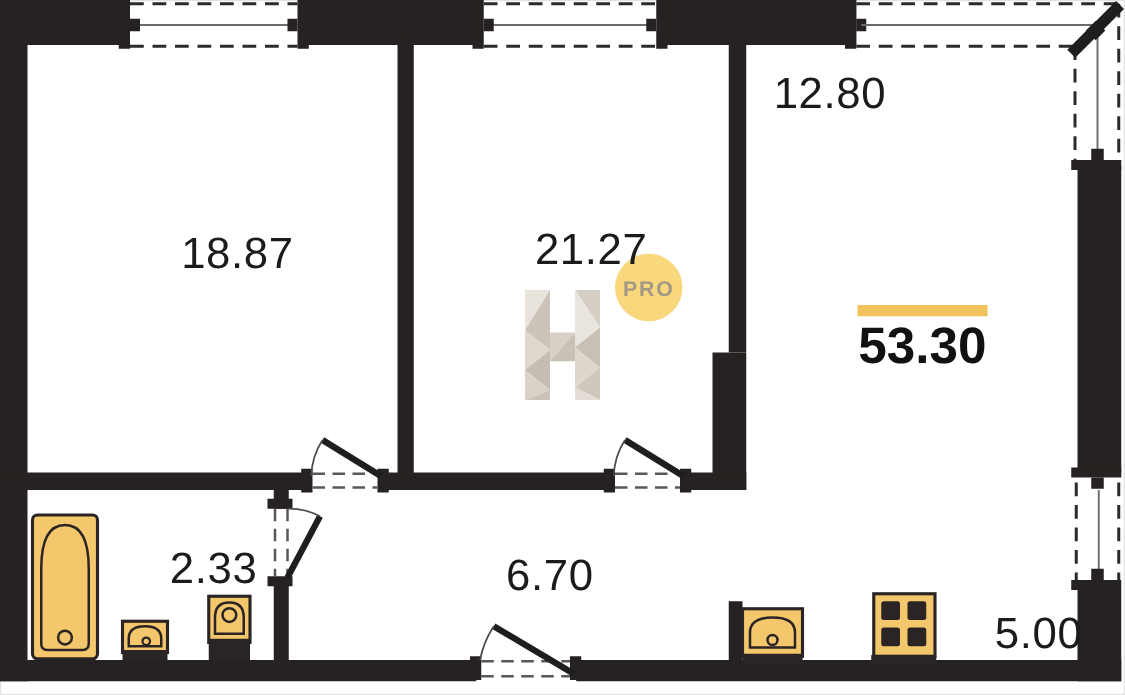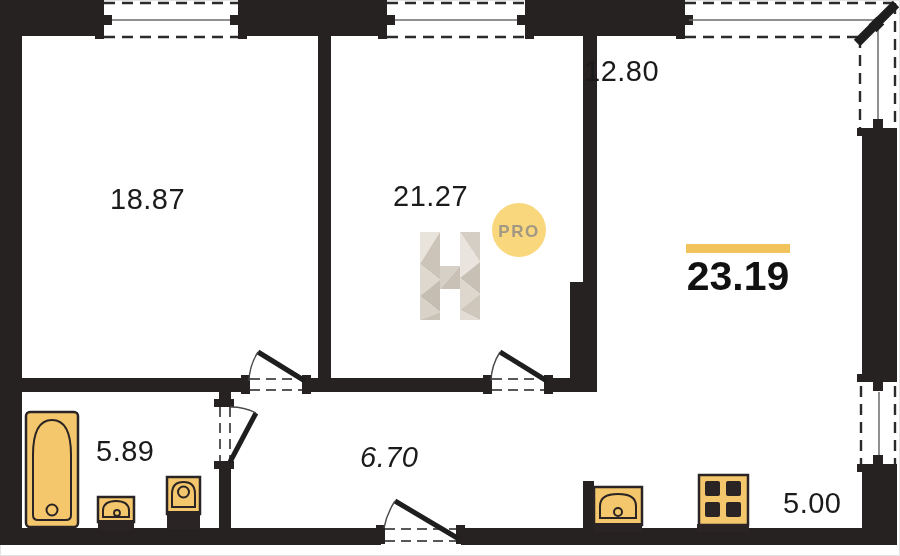--- a/index.html
+++ b/index.html
@@ -4,22 +4,22 @@
 <style>
   html,body{margin:0;padding:0;background:#fff;}
   .plan{
     position:relative;width:900px;height:556px;background:#ffffff;
     overflow:hidden;box-shadow:inset 0 0 0 1px #e3e3e3;
     font-family:"Liberation Sans",sans-serif;
   }
   .wall{position:absolute;background:#262221;}
   .overlay{position:absolute;left:0;top:0;pointer-events:none;}
   .area-label{
-    position:absolute;color:#1b1b1b;font-size:29px;letter-spacing:0.5px;
-    text-align:left;white-space:nowrap;
+    position:absolute;color:#1b1b1b;font-size:35px;letter-spacing:0.5px;
+    text-align:right;white-space:nowrap;
   }
   .total{position:absolute;left:672px;top:244px;width:132px;text-align:center;}
   .total .bar{width:104px;height:9px;background:#F2C35B;margin:0 auto 3px auto;}
   .total .num{font-size:41px;font-weight:700;color:#111111;line-height:1.0;}
 </style>
 </head>
 <body>
 
 <div class="plan">
 
@@ -179,22 +179,22 @@
 
     <g>
       <circle cx="519" cy="230" r="27" fill="#F9D77D"></circle>
       <text x="519" y="237" text-anchor="middle" font-family="Liberation Sans, sans-serif" font-size="17" font-weight="600" letter-spacing="1.5" fill="#A29884">PRO</text>
     </g>
   </svg>
 
   <div class="area-label" style="left:110px;top:183px;width:125px;">18.87</div>
   <div class="area-label" style="left:393px;top:180px;width:125px;">21.27</div>
   <div class="area-label" style="left:584px;top:55px;width:125px;">12.80</div>
-  <div class="area-label" style="left:96px;top:435px;width:110px;">5.89</div>
-  <div class="area-label" style="left:360px;top:441px;width:115px;font-style:italic;">6.70</div>
-  <div class="area-label" style="left:751px;top:487px;width:115px;margin-left:32px;">5.00</div>
+  <div class="area-label" style="left:96px;top:435px;width:110px;">2.33</div>
+  <div class="area-label" style="left:360px;top:441px;width:115px;">6.70</div>
+  <div class="area-label" style="left:751px;top:487px;width:115px;">5.00</div>
 
   <div class="total">
     <div class="bar"></div>
-    <div class="num">23.19</div>
+    <div class="num">53.30</div>
   </div>
 
 </div>
 
 </body></html>

